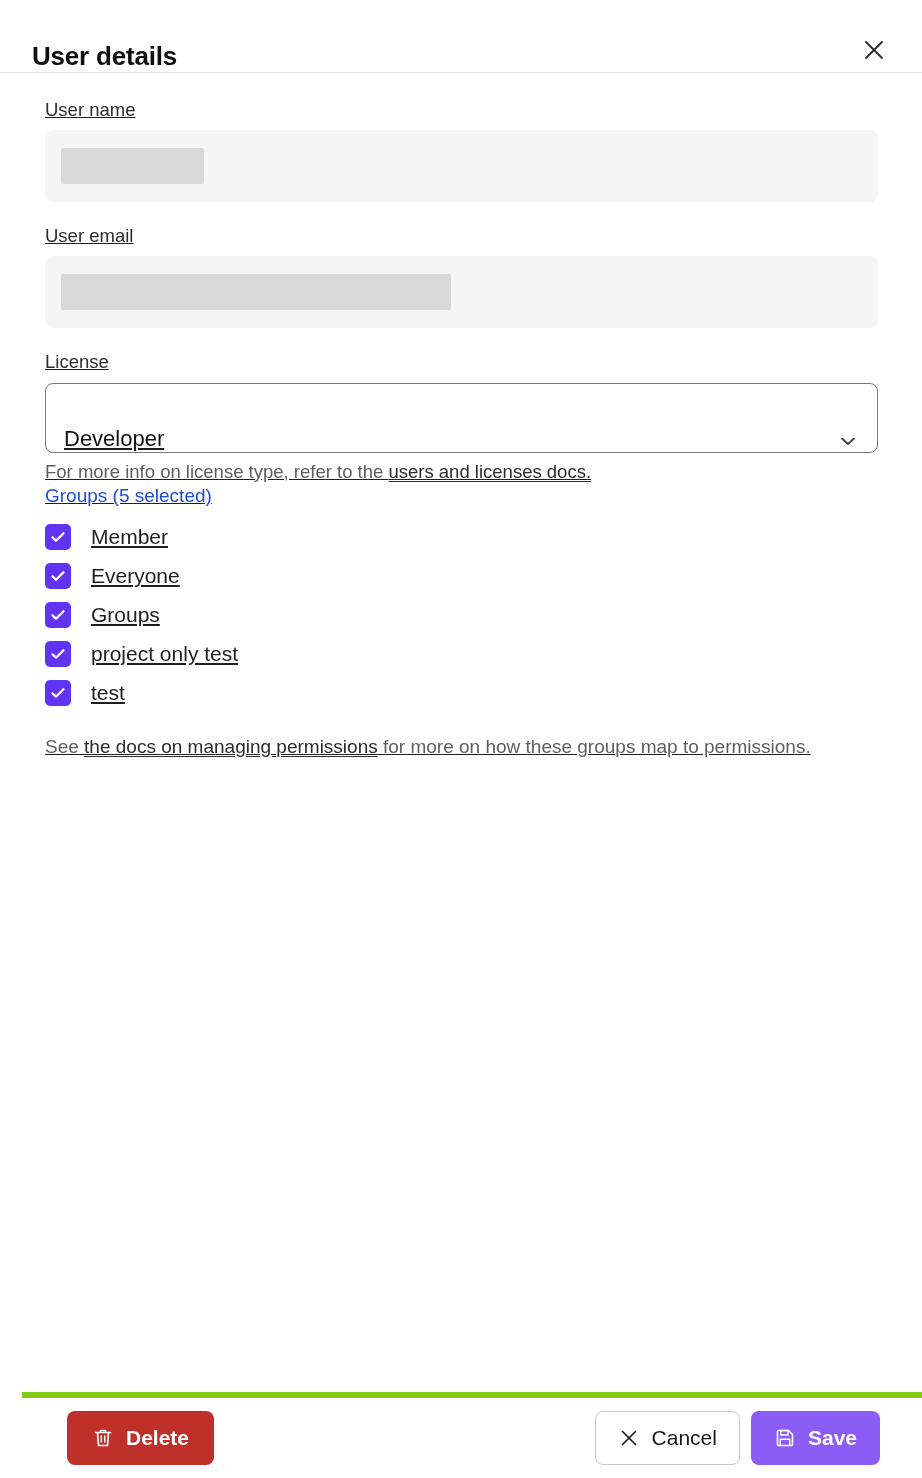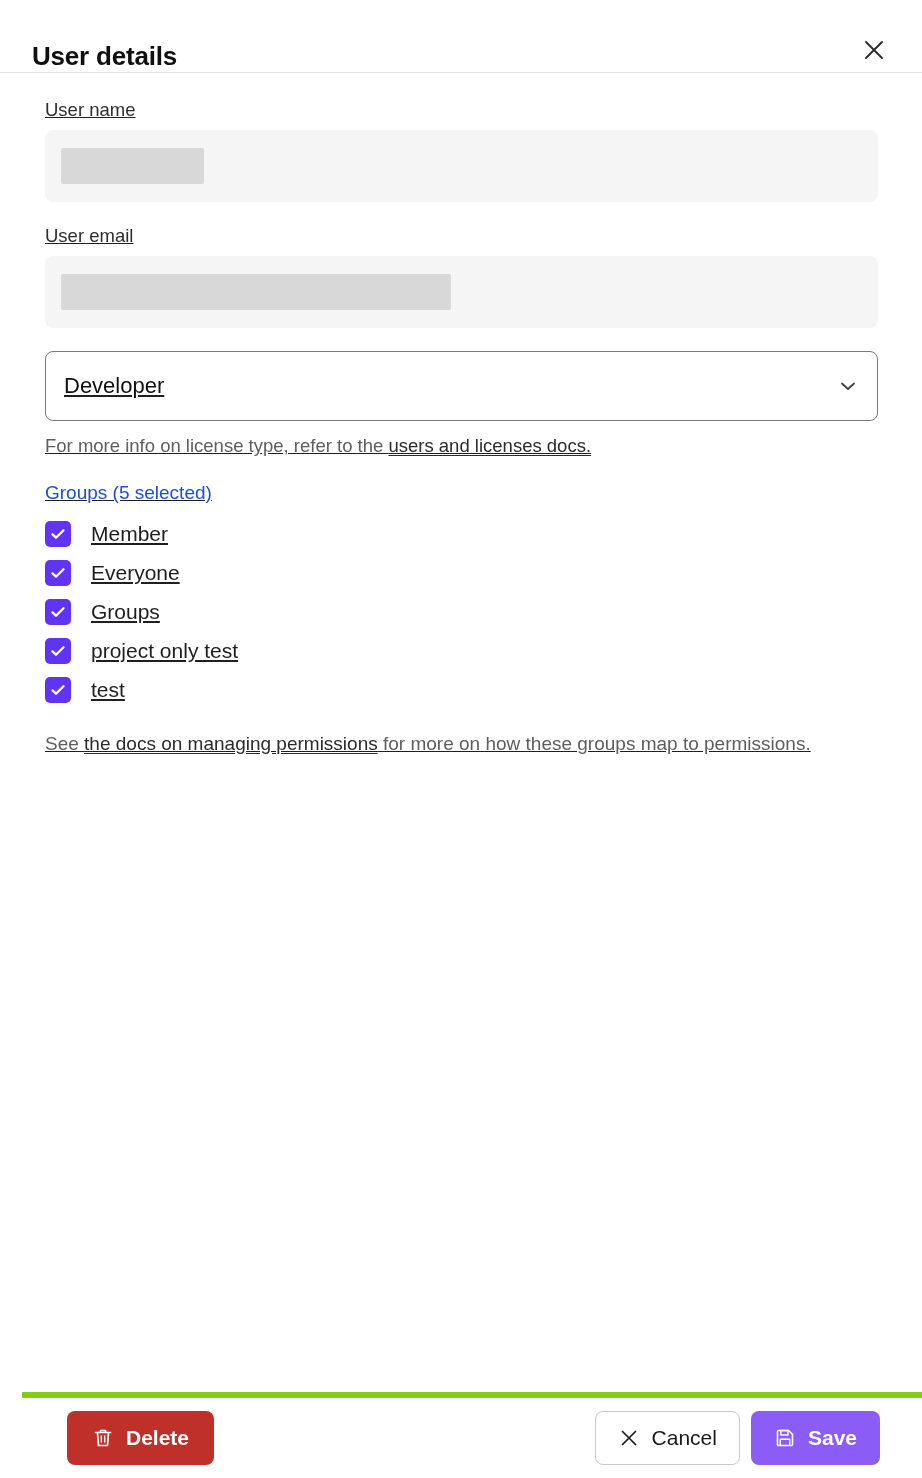--- a/index.html
+++ b/index.html
@@ -81,42 +81,41 @@
   }
   .redact-name { width: 143px; }
   .redact-email { width: 390px; }
 
   .select-wrap {
     position: relative;
     height: 70px;
     border: 1px solid #7a7a7a;
     border-radius: 8px;
     display: flex;
-    align-items: center;
+    align-items: flex-end;
     padding: 0 18px;
     background: #ffffff;
     cursor: pointer;
-    margin-bottom: 12px;
+    margin-bottom: 6px;
   }
   .select-value {
     font-size: 22px;
     color: #101010;
     flex: 1 1 auto;
   }
   .select-chevron {
     color: #3c3c3c;
     display: flex;
     align-items: center;
   }
 
   .helper-text {
     font-size: 18.5px;
     color: #5e5e5e;
     line-height: 1.45;
-    margin-bottom: 22px;
   }
   .helper-text a,
   .inline-link {
     color: #2b2b2b;
     text-decoration: underline;
     text-underline-offset: 3px;
     cursor: pointer;
   }
 
   .groups-label {
@@ -224,20 +223,21 @@
     <div class="field-label">User name</div>
     <div class="readonly-input">
       <div class="redact-bar redact-name"></div>
     </div>
 
     <div class="field-label">User email</div>
     <div class="readonly-input">
       <div class="redact-bar redact-email"></div>
     </div>
 
+    <div class="field-label">License</div>
     <div class="select-wrap">
       <div class="select-value">Developer</div>
       <span class="select-chevron">
         <svg width="22" height="22" viewBox="0 0 22 22" fill="none" xmlns="http://www.w3.org/2000/svg">
           <path d="M5 8.5 L11 14 L17 8.5" stroke="currentColor" stroke-width="1.7" stroke-linecap="round" stroke-linejoin="round"></path>
         </svg>
       </span>
     </div>
 
     <div class="helper-text">

